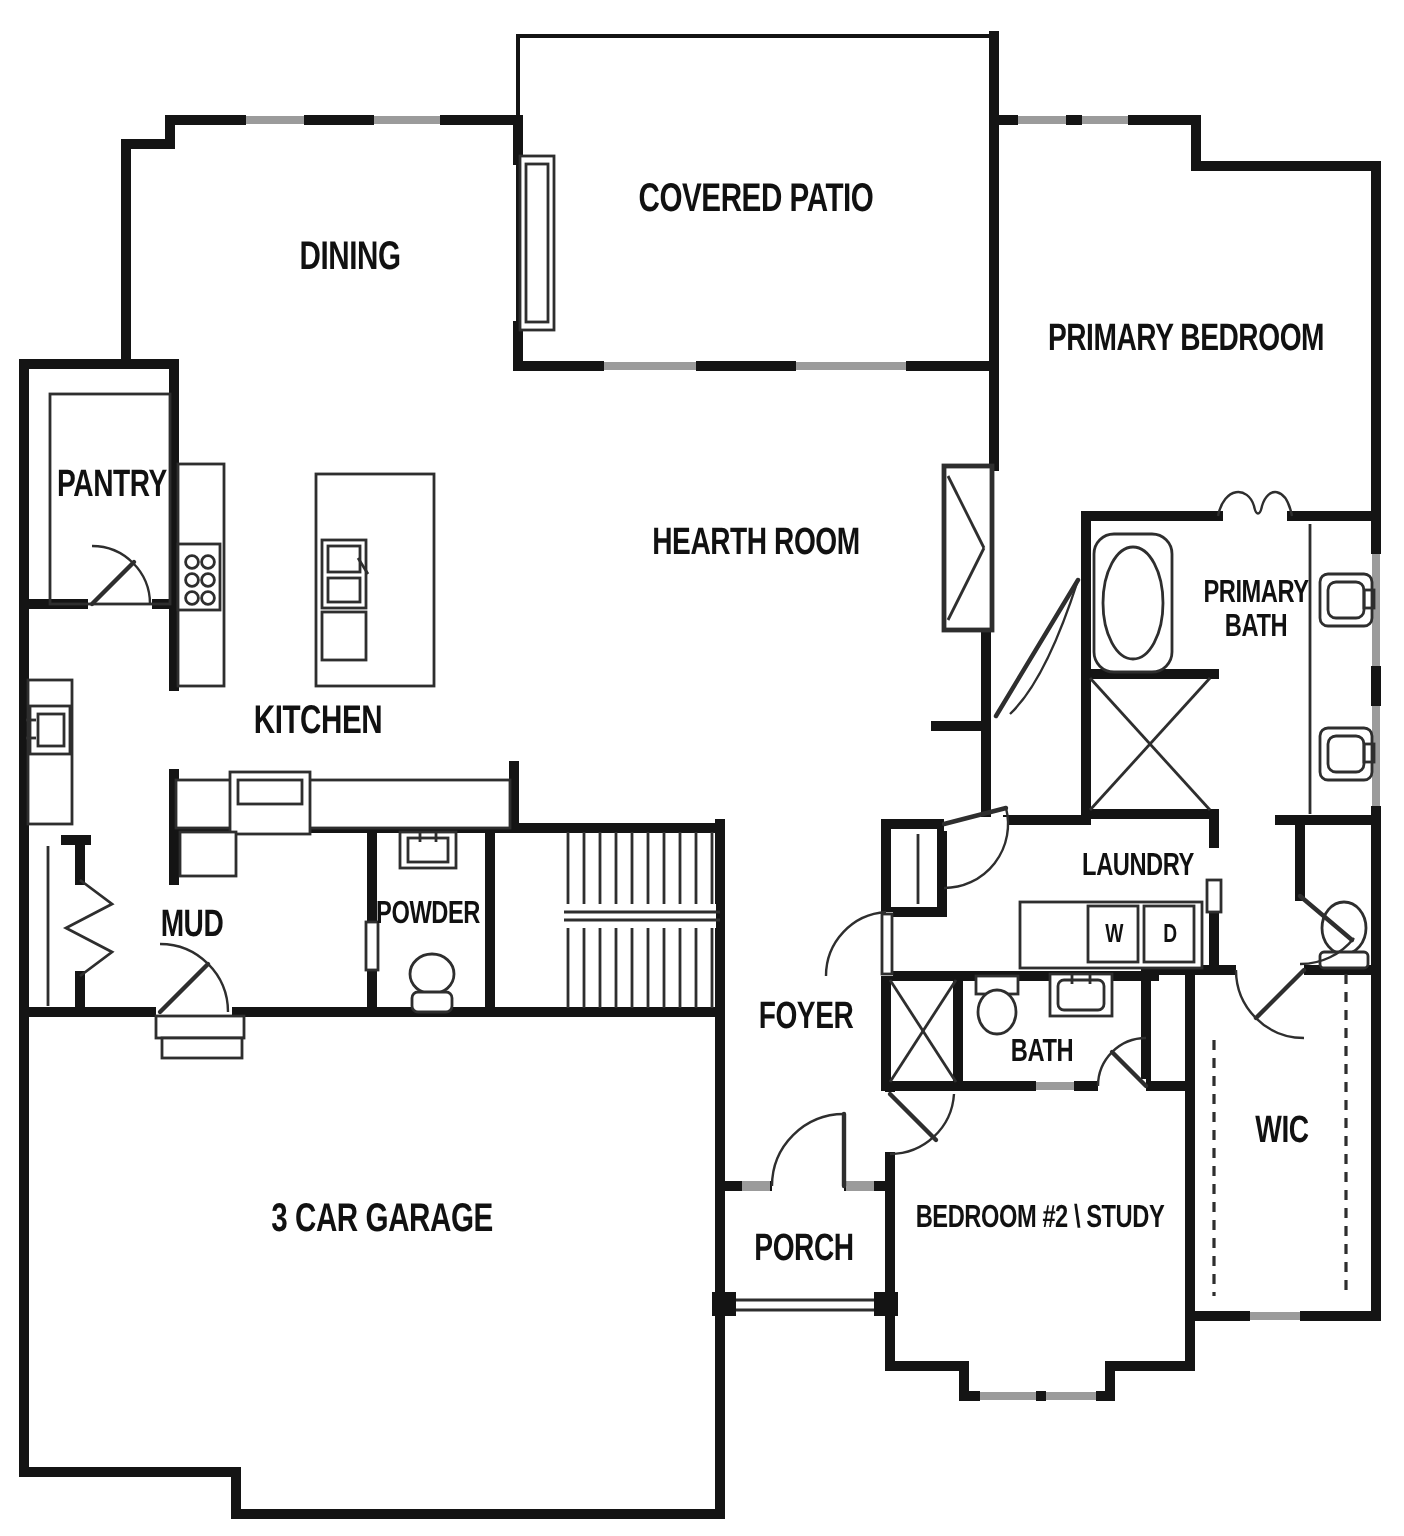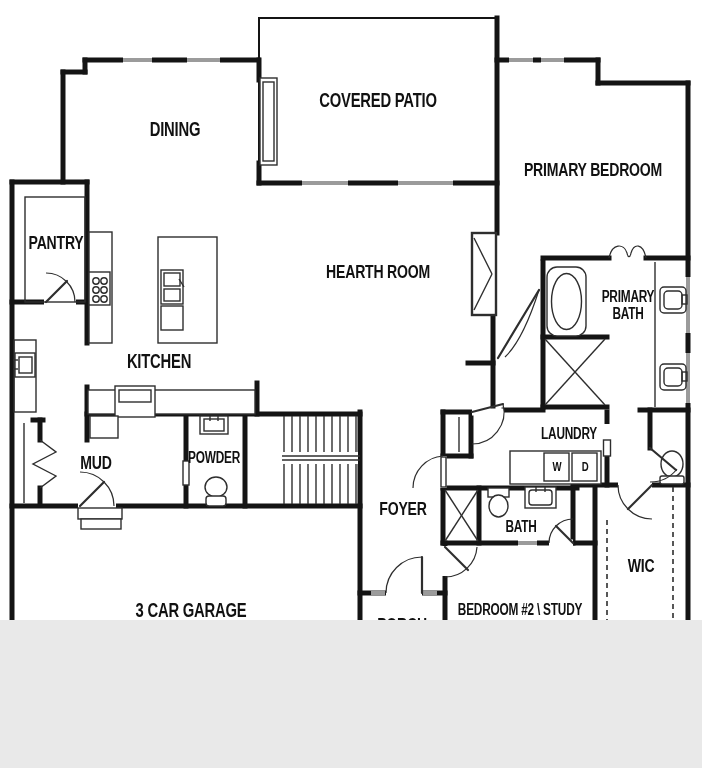--- a/index.html
+++ b/index.html
@@ -1,17 +1,17 @@
 <!DOCTYPE html>
 <html style="--bg: #ffffff; --wall: #141414; --window: #9b9b9b; --line: #2e2e2e;"><head>
 <meta charset="utf-8">
 <style>
   html,body{margin:0;padding:0;background:#e9e9e9;}
   #plan-wrap{
-    position:relative;width:702px;height:620px;background:var(--bg,#fff);
+    position:relative;width:702px;height:768px;background:var(--bg,#fff);
     margin:0 auto;overflow:hidden;
     font-family:"Liberation Sans", sans-serif;
   }
   #plan-svg{position:absolute;left:0;top:0;}
   
   .w{stroke:var(--wall,#141414);stroke-width:5;stroke-linecap:square;fill:none}
   .w2{stroke:var(--wall,#141414);stroke-width:2;stroke-linecap:square;fill:none}
   .t{stroke:var(--line,#2e2e2e);stroke-width:1.4;fill:none}
   .tf{stroke:var(--line,#2e2e2e);stroke-width:1.4;fill:#fff}
   .gap{fill:var(--bg,#fff);stroke:none}

